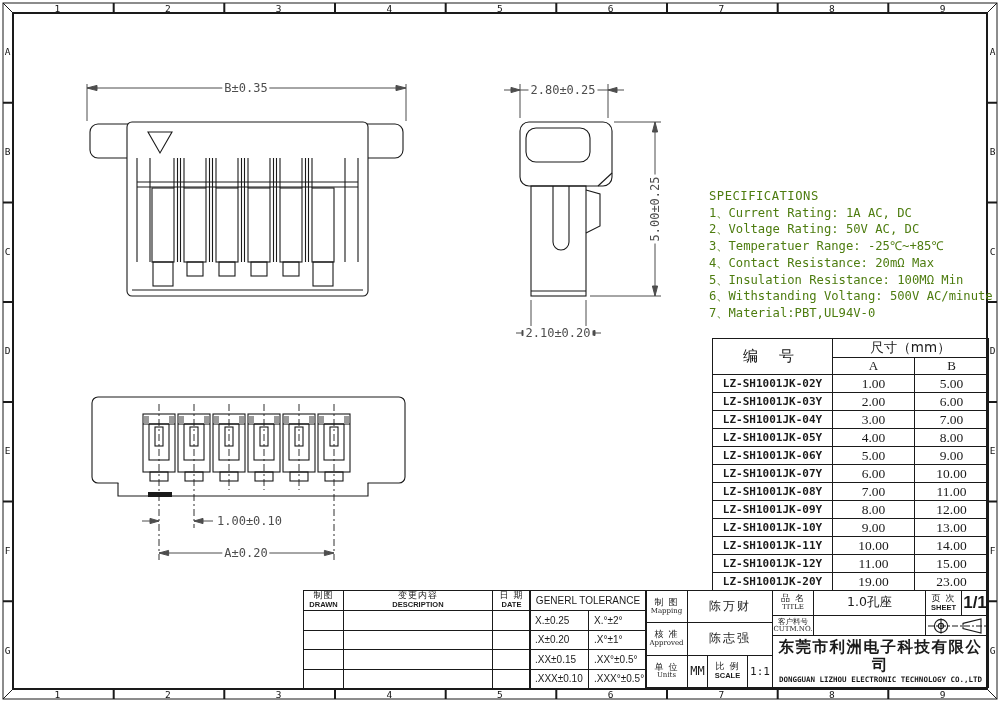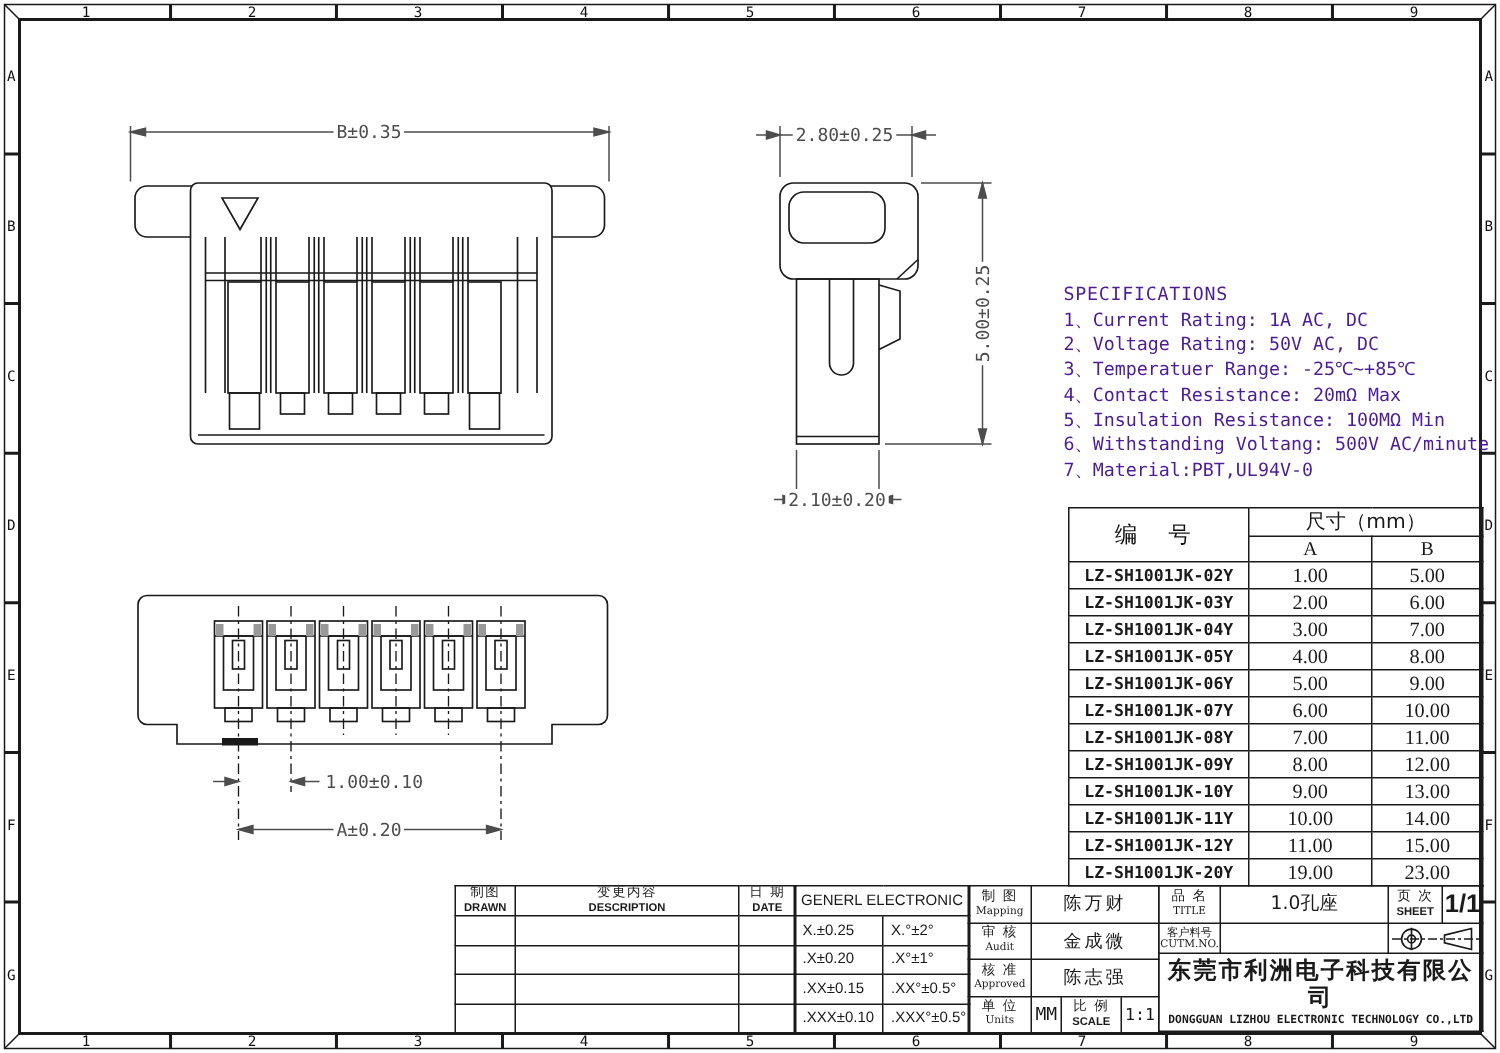--- a/index.html
+++ b/index.html
@@ -10,21 +10,21 @@
 
   .zone { position:absolute; font-size:9.5px; color:#111; display:flex;
           align-items:center; justify-content:center; font-family:"DejaVu Sans Mono",monospace; }
 
   .dim { position:absolute; font-family:"DejaVu Sans Mono",monospace; font-size:12px;
          color:#4d4d4d; background:#fff; padding:0 2px; white-space:nowrap;
          transform:translate(-50%,-50%); }
   .dim.vert { transform:translate(-50%,-50%) rotate(-90deg); }
   .dim.anchor-left { transform:translateY(-50%); }
 
-  .specs { position:absolute; left:709px; top:188px; color:#4c1d95;
+  .specs { position:absolute; left:709px; top:188px; color:#4d7c0f;
            font-family:"DejaVu Sans Mono",monospace; font-size:12.2px;
            line-height:16.7px; white-space:nowrap; }
   .specs .title { letter-spacing:.5px; }
 
   table.grid { position:absolute; border-collapse:collapse; table-layout:fixed; }
   table.grid td, table.grid th { border:1px solid #1a1a1a; padding:0; text-align:center;
            vertical-align:middle; overflow:hidden; font-weight:normal; }
 
   table.parts { border:1.5px solid #1a1a1a; }
   .parts .hdr-cn { font-size:15px; letter-spacing:8px; color:#111; }
@@ -338,21 +338,21 @@
   </tbody>
     </table>
 
   <table class="grid tol" style="left:529px; top:590px; width:117px; height:98px;">
     <colgroup>
         <col style="width:59px">
         <col style="width:58px">
       </colgroup>
     <tbody>
         <tr style="height:20px;">
-          <td colspan="2" class="tol-title" style="text-align:center !important; padding-left:0 !important;">GENERL ELECTRONIC</td>
+          <td colspan="2" class="tol-title" style="text-align:center !important; padding-left:0 !important;">GENERL TOLERANCE</td>
         </tr>
     </tbody>
       <tbody id="tol-body">
         <tr style="height: 19.5px;">
           <td>X.±0.25</td>
           <td>X.°±2°</td>
         </tr>
         <tr style="height: 19.5px;">
           <td>.X±0.20</td>
           <td>.X°±1°</td>
@@ -377,29 +377,20 @@
       </colgroup>
     <tbody>
         <tr style="height:24.5px;">
       <td>
             <div class="lblstack">
         <span class="cn">制 图</span>
               <span class="en">Mapping</span>
             </div>
           </td>
       <td colspan="3" class="name-cell">陈万财</td>
-    </tr>
-    <tr style="height:24.5px;">
-      <td>
-            <div class="lblstack">
-        <span class="cn">审 核</span>
-              <span class="en">Audit</span>
-            </div>
-          </td>
-      <td colspan="3" class="name-cell">金成微</td>
     </tr>
     <tr style="height:24.5px;">
       <td>
             <div class="lblstack">
         <span class="cn">核 准</span>
               <span class="en">Approved</span>
             </div>
           </td>
       <td colspan="3" class="name-cell">陈志强</td>
     </tr>

